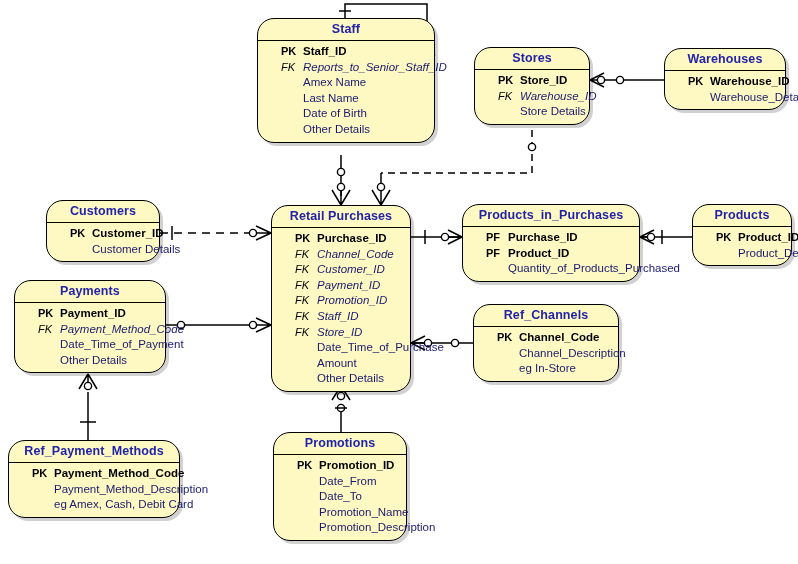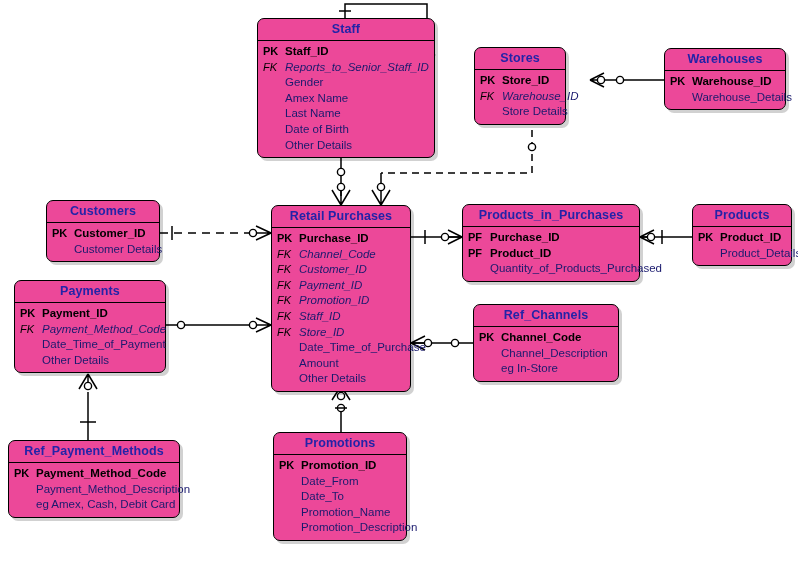--- a/index.html
+++ b/index.html
@@ -8,23 +8,23 @@
     background:#ffffff;
     font-family:"Liberation Sans", sans-serif;
     overflow:hidden;
     position:relative;
   }
   #canvas{position:absolute;left:0;top:0;width:798px;height:564px;}
   #lines{position:absolute;left:0;top:0;width:798px;height:564px;pointer-events:none;}
 
   .entity{
     position:absolute;
-    background:#ec4899;
+    background:#fef9c3;
     border:1.6px solid #000;
-    border-radius:7px;
+    border-radius:17px;
     box-shadow:3px 3px 0 rgba(0,0,0,0.18);
     box-sizing:border-box;
     z-index:5;
   }
   .ent-title{
     text-align:center;
     color:#2323a8;
     font-weight:bold;
     font-size:12.5px;
     padding:3px 6px 4px 6px;
@@ -42,20 +42,21 @@
     line-height:15.6px;
     color:#1a1a6e;
     white-space:nowrap;
   }
   .key{
     width:22px;
     flex:0 0 22px;
     font-size:11px;
     color:#000;
     font-weight:bold;
+    margin-left:18px;
   }
   .key.fk{font-weight:normal;font-style:italic;}
   .aname{color:#1a1a6e;}
   .attr.pk .aname{font-weight:bold;color:#000;}
   .attr.pf .aname{font-weight:bold;color:#000;}
   .attr.fk .aname{font-style:italic;color:#1a1a6e;}
   .attr.plain .aname{color:#1a1a6e;}
 </style>
 </head>
 <body>
@@ -160,41 +161,37 @@
           <div class="attr pk">
             <span class="key">PK</span>
             <span class="aname">Staff_ID</span>
           </div>
           <div class="attr fk">
             <span class="key fk">FK</span>
             <span class="aname">Reports_to_Senior_Staff_ID</span>
           </div>
           <div class="attr plain">
             <span class="key"></span>
-            <span class="aname">Gender</span>
-          </div>
-          <div class="attr plain">
-            <span class="key"></span>
             <span class="aname">Amex Name</span>
           </div>
           <div class="attr plain">
             <span class="key"></span>
             <span class="aname">Last Name</span>
           </div>
           <div class="attr plain">
             <span class="key"></span>
             <span class="aname">Date of Birth</span>
           </div>
           <div class="attr plain">
             <span class="key"></span>
             <span class="aname">Other Details</span>
           </div>
         </div>
       </div>
-      <div class="entity" style="left: 474px; top: 47px; width: 92px;">
+      <div class="entity" style="left: 474px; top: 47px; width: 116px;">
         <div class="ent-title">Stores</div>
         <div class="ent-body">
           <div class="attr pk">
             <span class="key">PK</span>
             <span class="aname">Store_ID</span>
           </div>
           <div class="attr fk">
             <span class="key fk">FK</span>
             <span class="aname">Warehouse_ID</span>
           </div>

